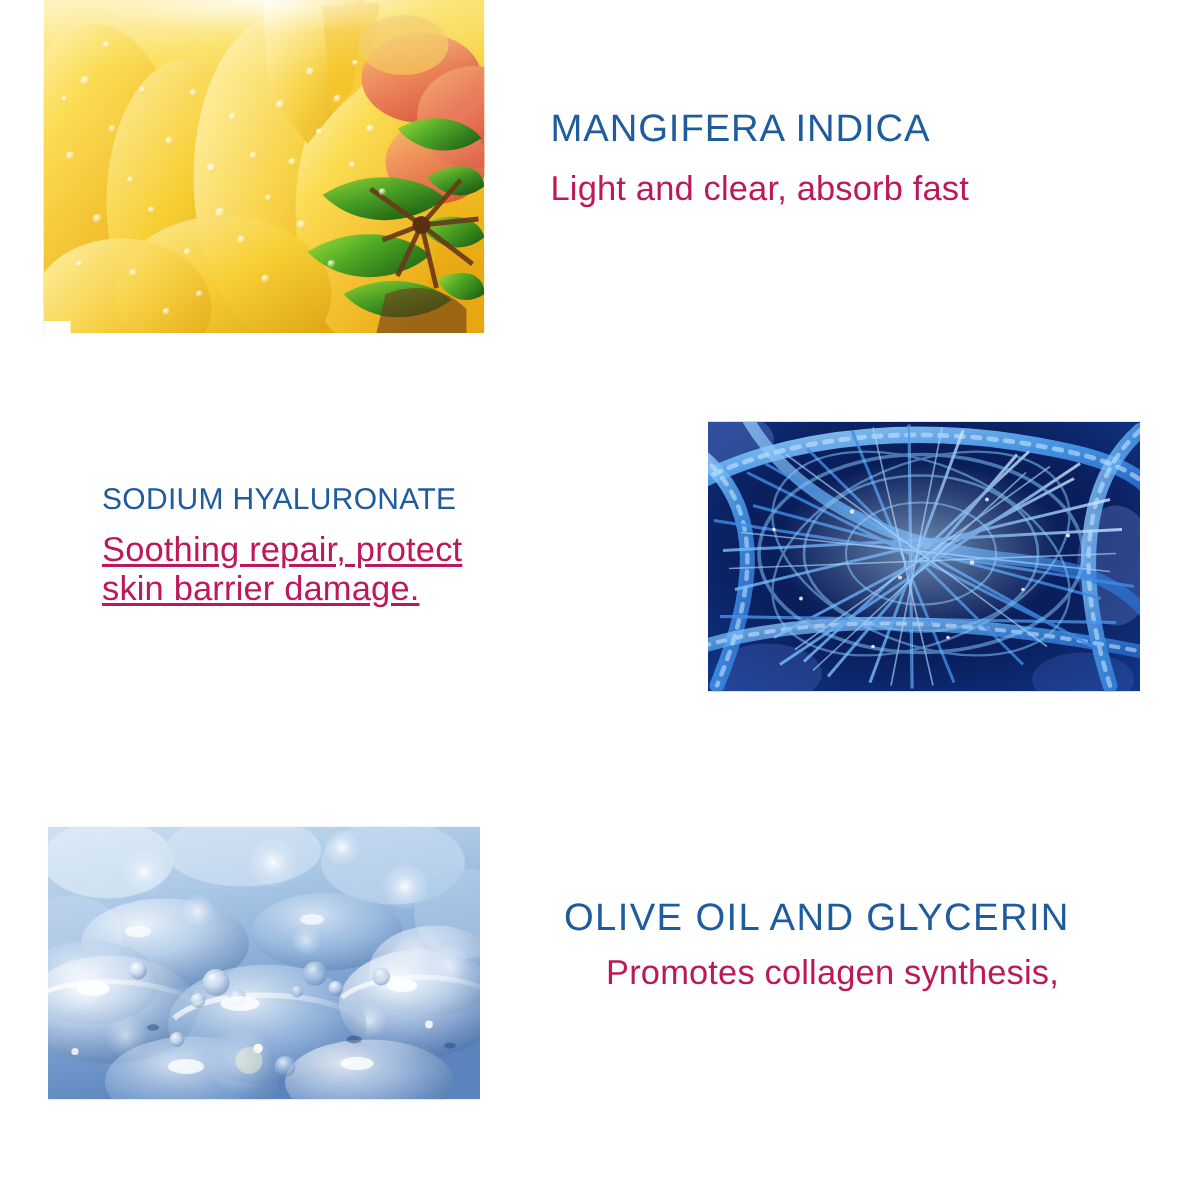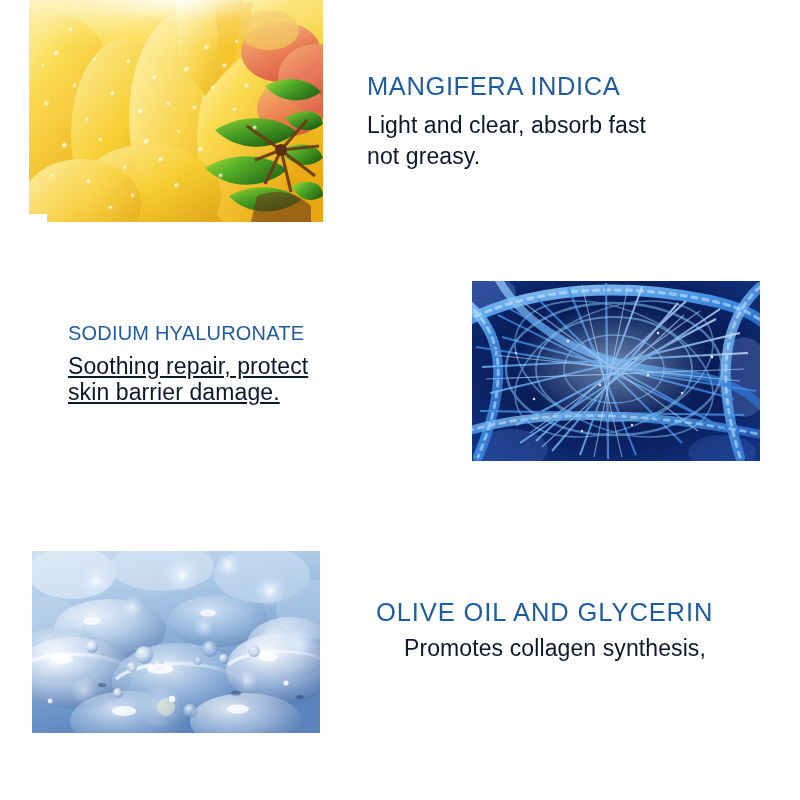--- a/index.html
+++ b/index.html
@@ -27,21 +27,21 @@
   .textblock { position: absolute; }
   .heading {
     color: #1f5c9e;
     font-size: 25px;
     letter-spacing: 0.6px;
     font-weight: 400;
     white-space: nowrap;
     line-height: 1.1;
   }
   .body-line {
-    color: #0f172a;
+    color: #be185d;
     font-size: 23px;
     font-weight: 400;
     white-space: nowrap;
     letter-spacing: 0.1px;
   }
 
   
   #block-mangifera .heading { font-size: 25.5px; }
   #block-mangifera .body-line { line-height: 1.33; }
 
@@ -192,21 +192,20 @@
 
       <rect x="0" y="0" width="294" height="56" fill="url(#topFade)"></rect>
 
       <rect x="0" y="214" width="18" height="8" fill="#ffffff"></rect>
     </svg>
   </div>
 
   <div class="textblock" id="block-mangifera" style="left:367px; top:72px;">
     <div class="heading">MANGIFERA INDICA</div>
     <div class="body-line" style="margin-top:10px;">Light and clear, absorb fast</div>
-    <div class="body-line">not greasy.</div>
   </div>
 
   <div class="textblock" id="block-sodium" style="left:68px; top:322px;">
     <div class="heading">SODIUM HYALURONATE</div>
     <div class="body-line" style="margin-top:9px;">Soothing repair, protect</div>
     <div class="body-line">skin barrier damage.</div>
   </div>
 
   <div class="photo" id="photo-fiber" style="left:472px; top:281px; width:288px; height:180px;">
     <svg viewBox="0 0 288 180" preserveAspectRatio="none">

